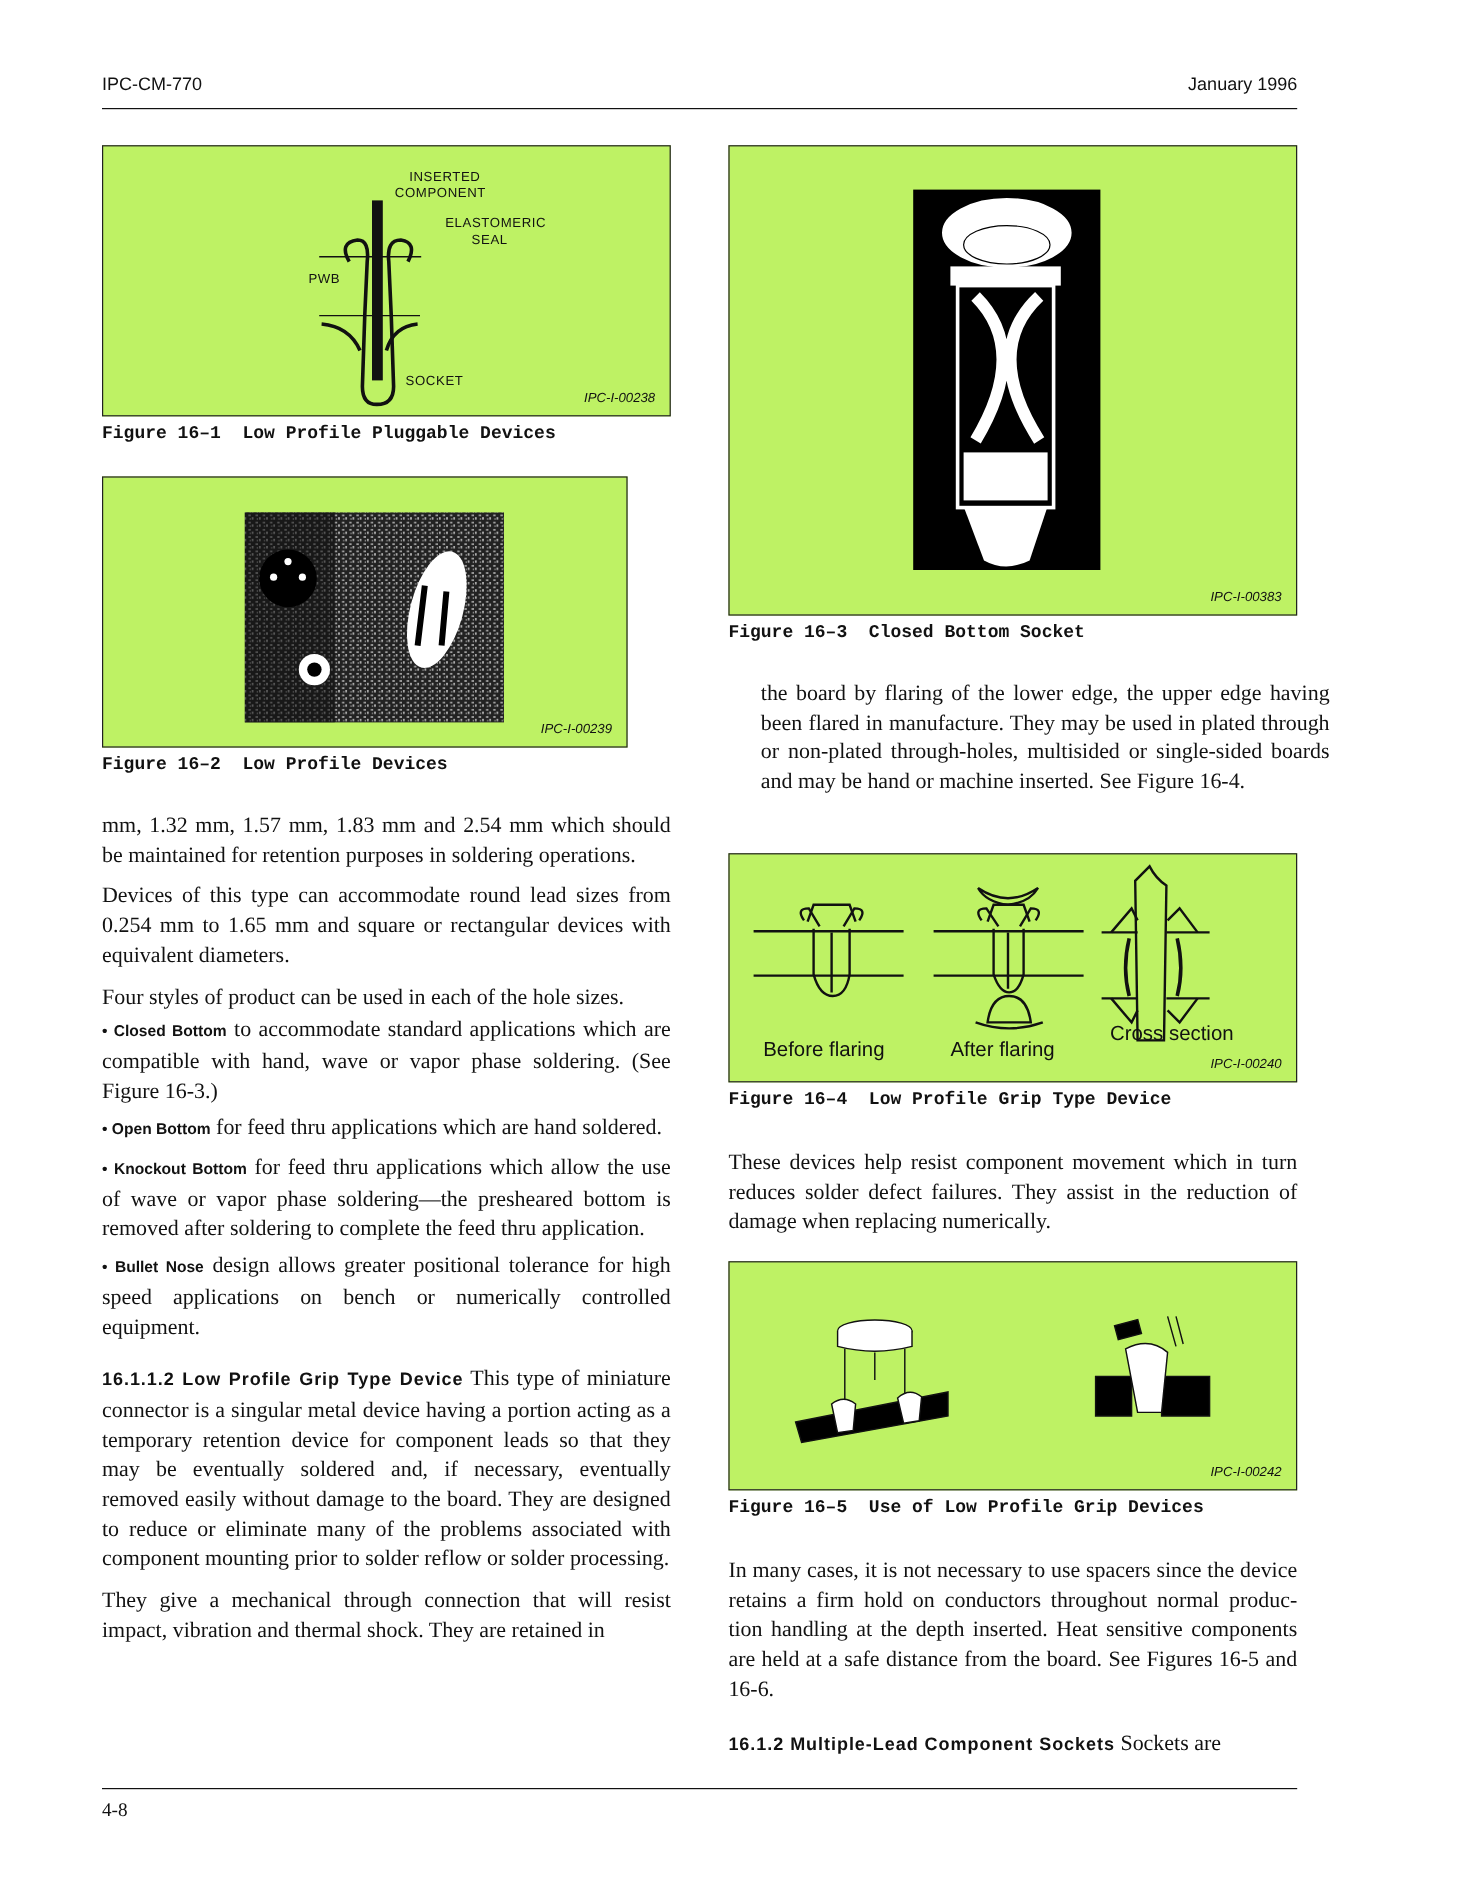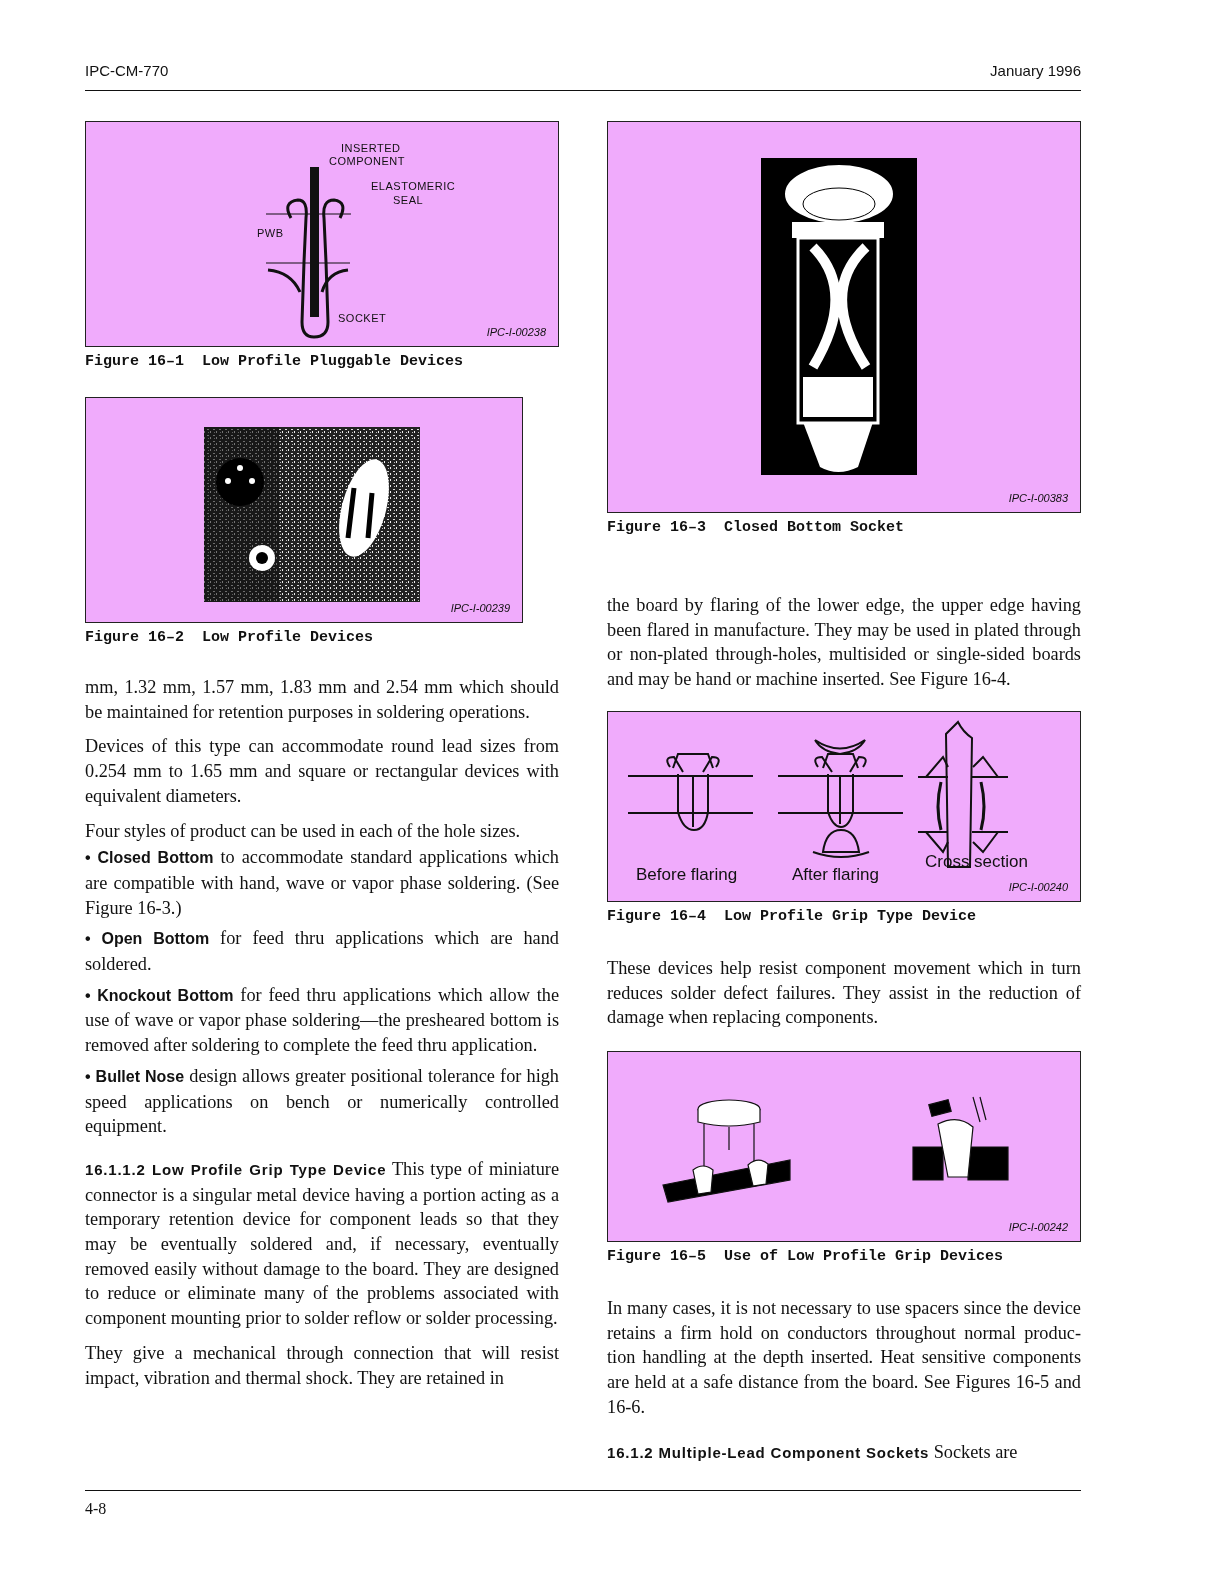--- a/index.html
+++ b/index.html
@@ -1,27 +1,27 @@
 <!DOCTYPE html>
 <html><head>
 <meta charset="utf-8">
 <style>
   html, body { margin: 0; padding: 0; background: #ffffff; }
   body { width: 1229px; height: 1584px; position: relative; overflow: hidden; color: #111; }
   .sans { font-family: "Liberation Sans", "DejaVu Sans", sans-serif; }
   .serif { font-family: "Liberation Serif", "DejaVu Serif", serif; }
   .hdr { position: absolute; top: 62px; font-size: 15px; }
   .rule { position: absolute; left: 85px; width: 996px; height: 0; border-top: 1.5px solid #111; }
-  .fig { position: absolute; border: 1.5px solid #222; background: #f0abfc; box-sizing: border-box; }
+  .fig { position: absolute; border: 1.5px solid #222; background: #bef264; box-sizing: border-box; }
   .fig-id { position: absolute; right: 12px; bottom: 8px; font-size: 11px; font-family: "Liberation Sans", sans-serif; font-style: italic; }
   .cap { position: absolute; font-size: 15px; font-weight: bold; font-family: Liberation Mono, monospace; white-space: nowrap; }
   .cap .num { margin-right: 18px; }
   .col { position: absolute; width: 474px; font-family: "Liberation Serif", serif; font-size: 18.3px; line-height: 24.7px; text-align: justify; }
   .col p { margin: 0 0 10px 0; }
-  .b { font-family: "Liberation Sans", sans-serif; font-weight: bold; font-size: 16px; }
+  .b { font-family: "Liberation Sans", sans-serif; font-weight: bold; font-size: 13px; }
   .h4 { font-family: "Liberation Sans", sans-serif; font-weight: bold; font-size: 15px; letter-spacing: 0.8px; }
   .lbl { position: absolute; font-family: "Liberation Sans", sans-serif; font-size: 11px; letter-spacing: 0.5px; }
   .lbl2 { position: absolute; font-family: "Liberation Sans", sans-serif; font-size: 17px; }
 </style>
 </head>
 <body>
 
 <div class="hdr sans" style="left:85px;">IPC-CM-770</div>
 <div class="hdr sans" style="right:148px;">January 1996</div>
 <div class="rule" style="top:90px;"></div>
@@ -95,21 +95,21 @@
     <path d="M205,125 Q250,170 205,245 M258,125 Q210,170 258,245" fill="none" stroke="#fff" stroke-width="10"></path>
     <rect x="195" y="255" width="70" height="40" fill="#fff"></rect>
     <path d="M195,300 L265,300 L250,345 Q230,355 212,345 Z" fill="#fff"></path>
   </svg>
   <div class="fig-id">IPC-I-00383</div>
 </div>
 <div class="cap" style="left:607px; top:519px;">
   <span class="num">Figure 16–3</span><span>Closed Bottom Socket</span>
 </div>
 
-<div class="col" style="left:607px; top:565px;margin-top:28px;">
+<div class="col" style="left:634px; top:565px;">
   <p>the board by flaring of the lower edge, the upper edge having been flared in manufacture. They may be used in plated through or non-plated through-holes, multisided or single-sided boards and may be hand or machine inserted. See Figure 16-4.</p>
 </div>
 
 <div class="fig" style="left:607px; top:711px; width:474px; height:191px;">
   <svg width="474" height="191" style="position:absolute;left:0;top:0;">
     <g fill="none" stroke="#111" stroke-width="2">
 
       <line x1="20" y1="64" x2="145" y2="64"></line>
         <line x1="20" y1="101" x2="145" y2="101"></line>
       <path d="M65,56 L70,42 L100,42 L105,56"></path>
@@ -140,21 +140,21 @@
   <div class="lbl2" style="left:28px; top:153px;">Before flaring</div>
   <div class="lbl2" style="left:184px; top:153px;">After flaring</div>
   <div class="lbl2" style="left:317px; top:140px;">Cross section</div>
   <div class="fig-id">IPC-I-00240</div>
 </div>
 <div class="cap" style="left:607px; top:908px;">
   <span class="num">Figure 16–4</span><span>Low Profile Grip Type Device</span>
 </div>
 
 <div class="col" style="left:607px; top:956px;">
-  <p>These devices help resist component movement which in turn reduces solder defect failures. They assist in the reduction of damage when replacing components.</p>
+  <p>These devices help resist component movement which in turn reduces solder defect failures. They assist in the reduction of damage when replacing numerically.</p>
 </div>
 
 <div class="fig" style="left:607px; top:1051px; width:474px; height:191px;">
   <svg width="474" height="191" style="position:absolute;left:0;top:0;">
     <g stroke="#111" stroke-width="1.2" fill="#fff">
       <ellipse cx="121" cy="57" rx="31" ry="9"></ellipse>
       <path d="M90,57 L90,70 Q121,78 152,70 L152,57"></path>
       <line x1="96" y1="72" x2="96" y2="120"></line>
         <line x1="146" y1="72" x2="146" y2="120"></line>
         <line x1="121" y1="75" x2="121" y2="98"></line>

